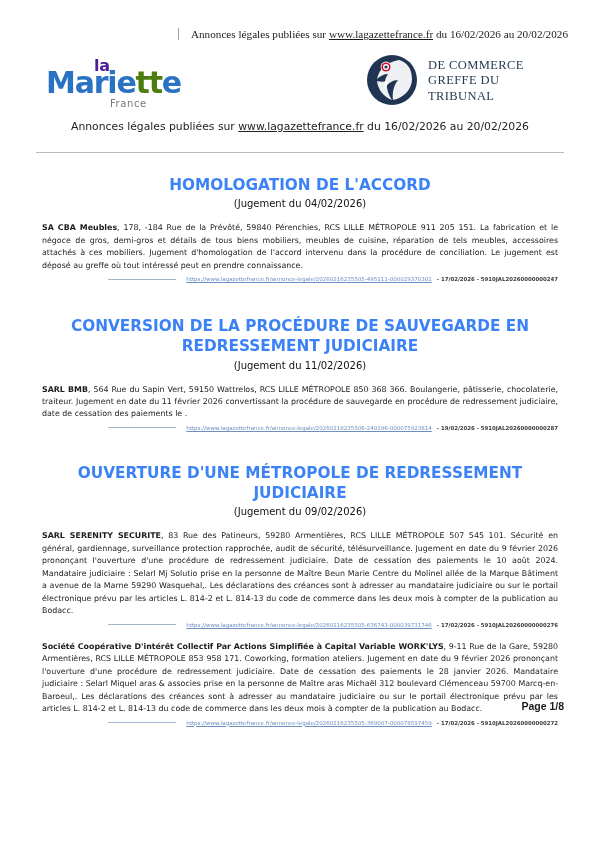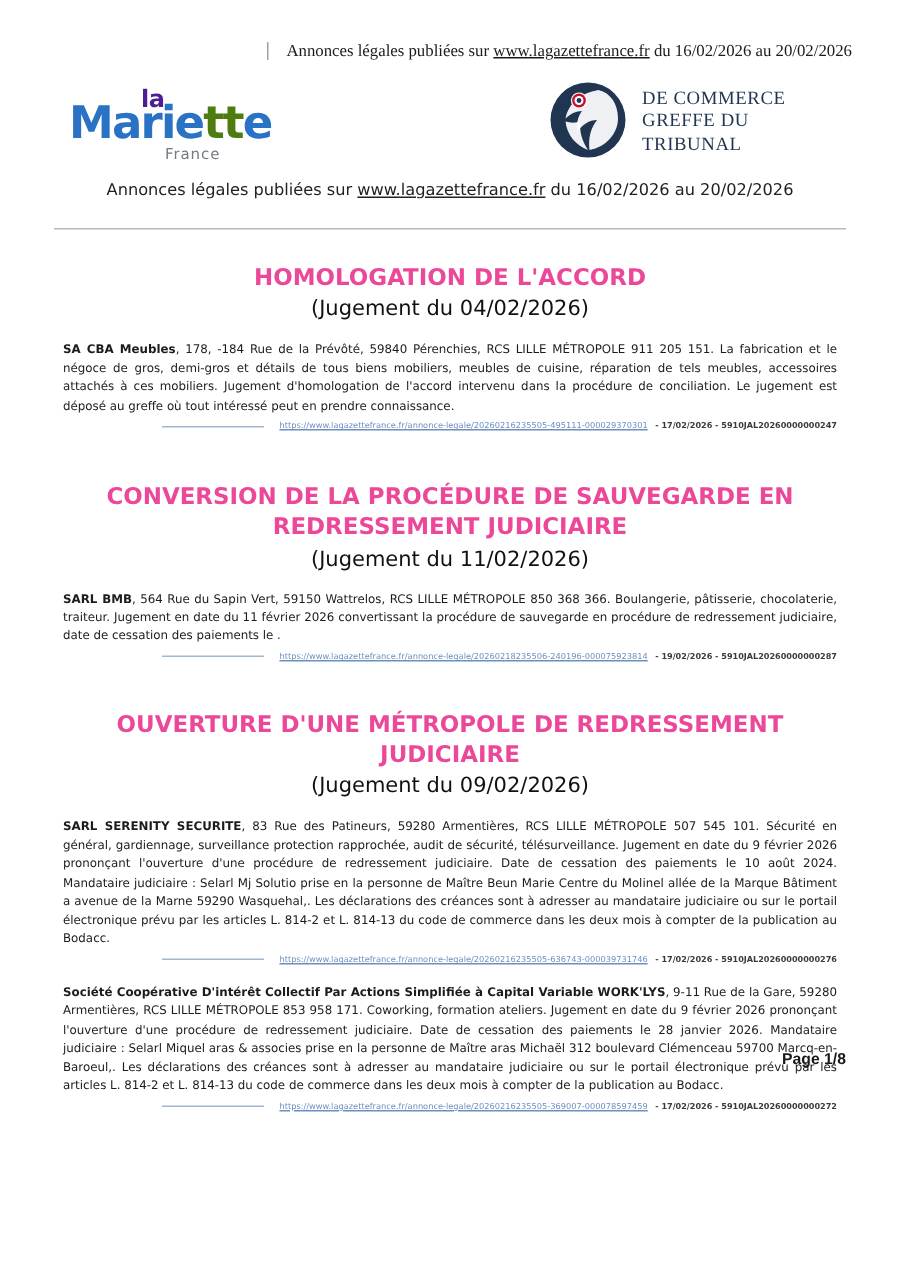--- a/index.html
+++ b/index.html
@@ -144,29 +144,29 @@
     top: 163px;
     left: 42px;
     width: 516px;
   }
 
   .sec-title {
     text-align: center;
     font-family: "DejaVu Sans", sans-serif;
     font-weight: bold;
     font-size: 15.3px;
-    color: #ec4899;
+    color: #3b82f6;
     line-height: 1.32;
     margin: 0;
     padding: 0 4px;
   }
   .sec-sub {
     text-align: center;
     font-family: "DejaVu Sans", sans-serif;
-    font-size: 14px;
+    font-size: 10px;
     color: #111;
     margin-top: 3px;
   }
   .section {
     margin-top: 0;
   }
   .section.s1 { margin-top: 12px; }
   .section.s2 { margin-top: 34px; }
   .section.s3 { margin-top: 32px; }
 

